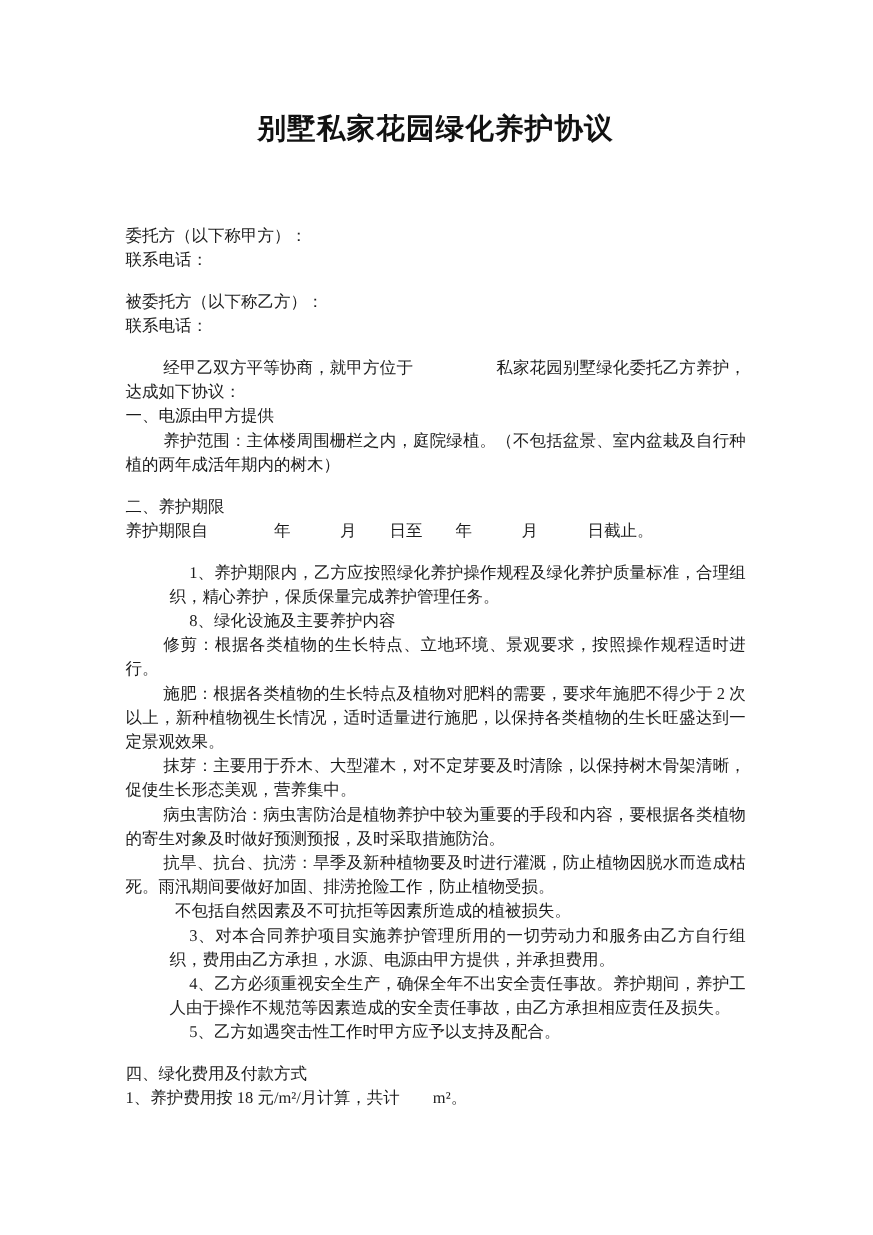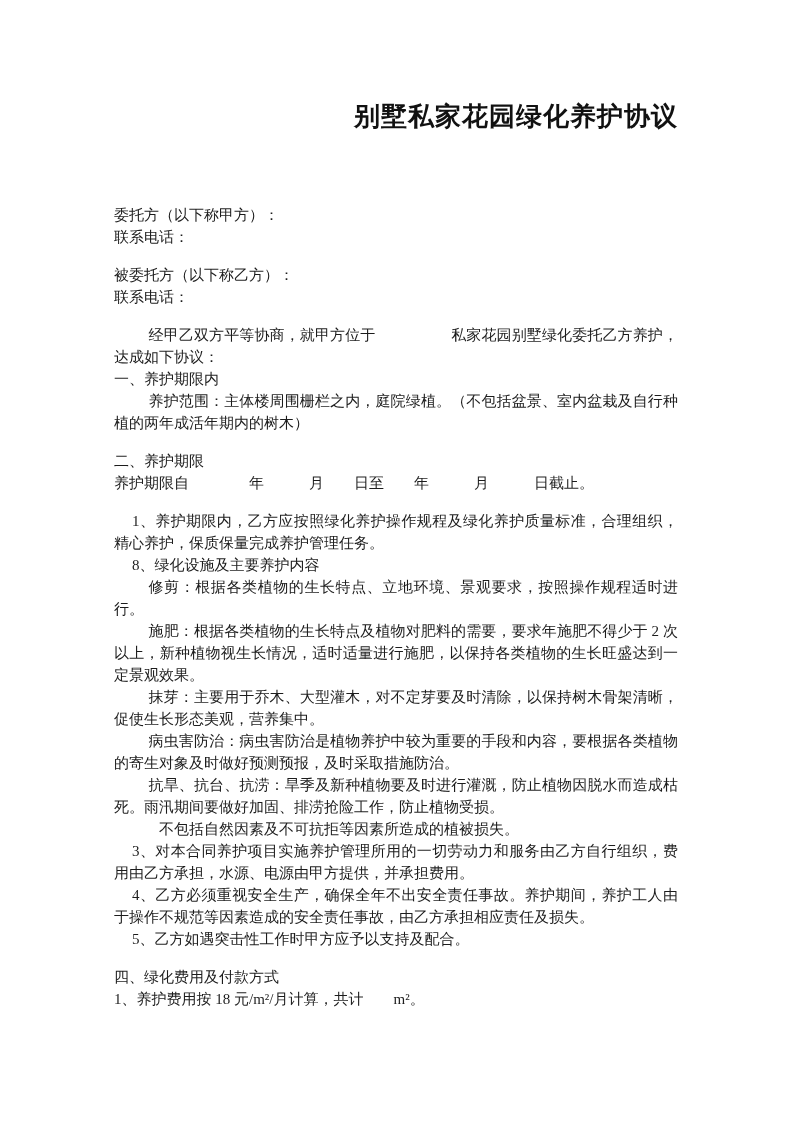--- a/index.html
+++ b/index.html
@@ -14,21 +14,21 @@
     height: 1123px;
     background: #ffffff;
     color: #1c1c1c;
     font-family: "Liberation Serif", "DejaVu Serif", serif;
     padding: 100px 116px 0 114px;
     overflow: hidden;
   }
   .doc-title {
     font-size: 26px;
     font-weight: bold;
-    text-align: right;
+    text-align: center;
     margin: 0 0 70px 0;
     line-height: 34px;
     letter-spacing: 1px;
     color: #111111;
   }
   .doc-body {
     width: 100%;
     font-family: Liberation Serif, serif;
   }
   .doc-body p {
@@ -37,38 +37,38 @@
     line-height: 22px;
     text-align: justify;
     word-break: normal;
     overflow-wrap: break-word;
   }
   .doc-body p.blank {
     height: 16px;
     line-height: 16px;
   }
   .doc-body p.flush   { text-indent: 0; }
-  .doc-body p.indent1 { text-indent: 1.2em; }
+  .doc-body p.indent1 { text-indent: 1.2em; margin-left: 40px; }
   .doc-body p.indent2 { text-indent: 2.3em; }
   .doc-body p.indent3 { text-indent: 3em; }
 </style>
 </head>
 <body>
 
 <div class="page">
   <h1 class="doc-title">别墅私家花园绿化养护协议</h1>
   <div class="doc-body">
       <p class="flush">委托方（以下称甲方）：</p>
       <p class="flush">联系电话：</p>
       <p class="blank">&nbsp;</p>
       <p class="flush">被委托方（以下称乙方）：</p>
       <p class="flush">联系电话：</p>
       <p class="blank">&nbsp;</p>
       <p class="indent2">经甲乙双方平等协商，就甲方位于　　　　　私家花园别墅绿化委托乙方养护，达成如下协议：</p>
-      <p class="flush">一、养护期限内</p>
+      <p class="flush">一、电源由甲方提供</p>
       <p class="indent2">养护范围：主体楼周围栅栏之内，庭院绿植。（不包括盆景、室内盆栽及自行种植的两年成活年期内的树木）</p>
       <p class="blank">&nbsp;</p>
       <p class="flush">二、养护期限</p>
       <p class="flush">养护期限自　　　　年　　　月　　日至　　年　　　月　　　日截止。</p>
       <p class="blank">&nbsp;</p>
       <p class="indent1">1、养护期限内，乙方应按照绿化养护操作规程及绿化养护质量标准，合理组织，精心养护，保质保量完成养护管理任务。</p>
       <p class="indent1">8、绿化设施及主要养护内容</p>
       <p class="indent2">修剪：根据各类植物的生长特点、立地环境、景观要求，按照操作规程适时进行。</p>
       <p class="indent2">施肥：根据各类植物的生长特点及植物对肥料的需要，要求年施肥不得少于 2 次以上，新种植物视生长情况，适时适量进行施肥，以保持各类植物的生长旺盛达到一定景观效果。</p>
       <p class="indent2">抹芽：主要用于乔木、大型灌木，对不定芽要及时清除，以保持树木骨架清晰，促使生长形态美观，营养集中。</p>

